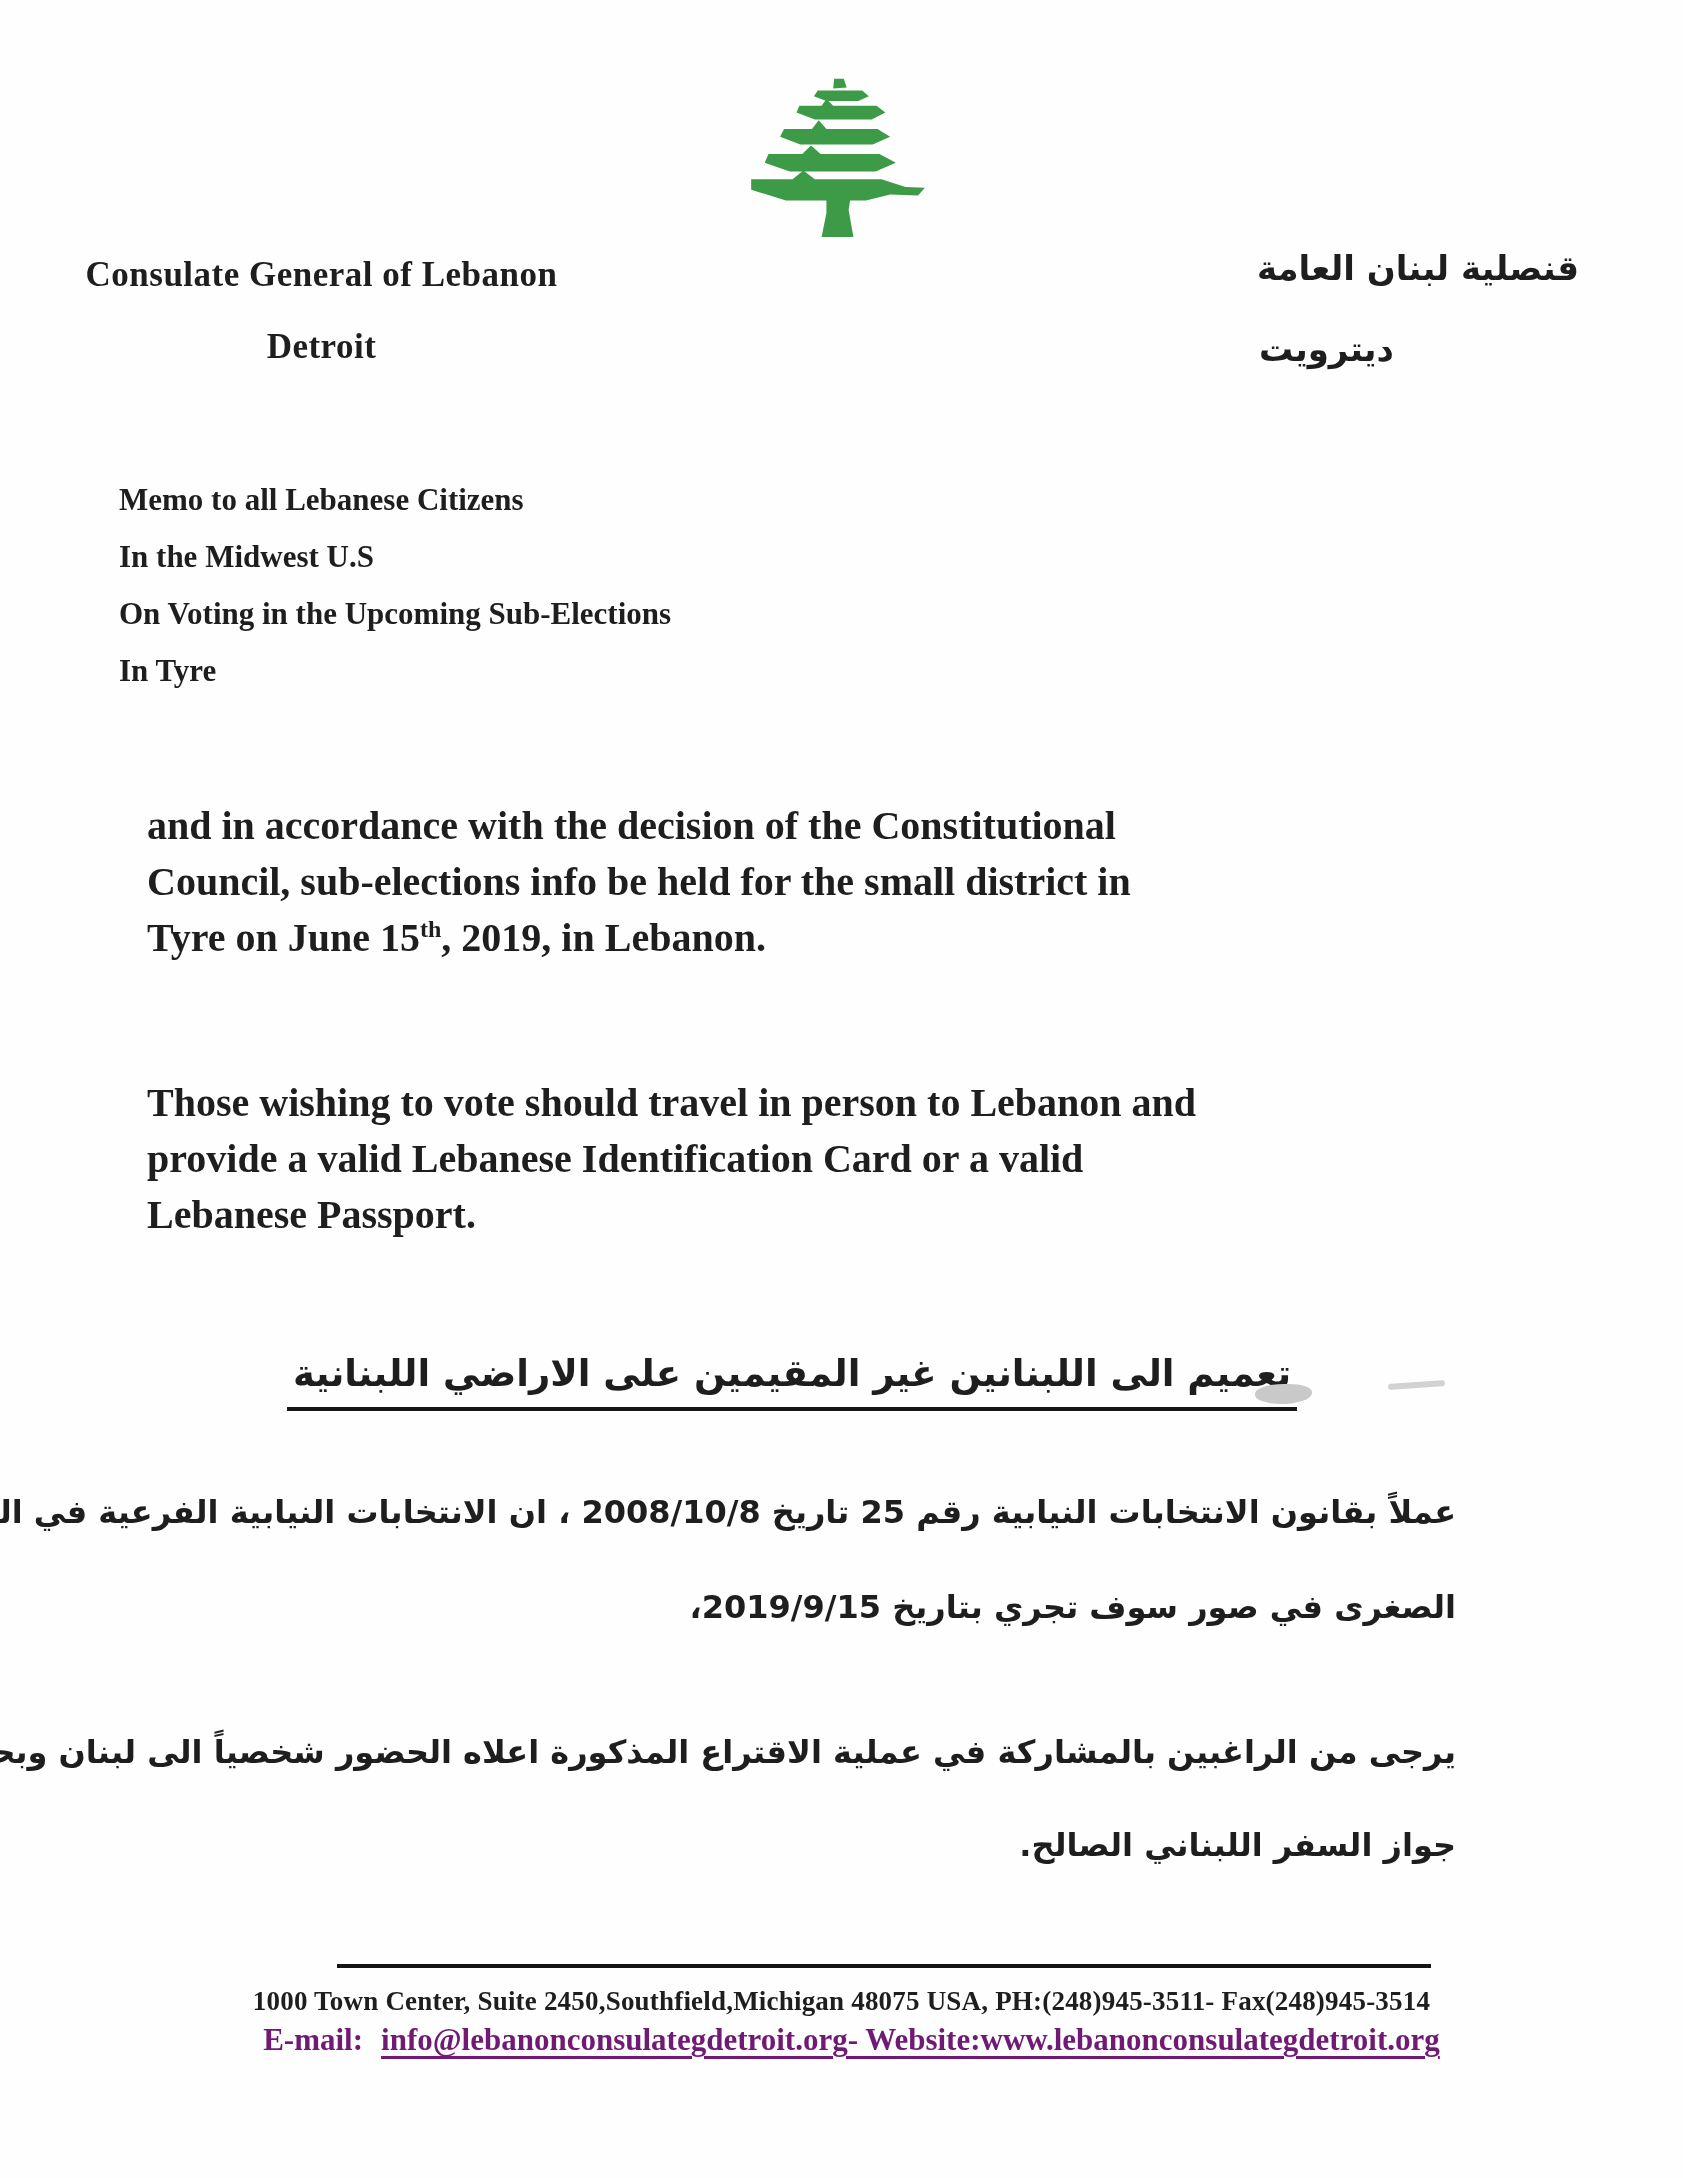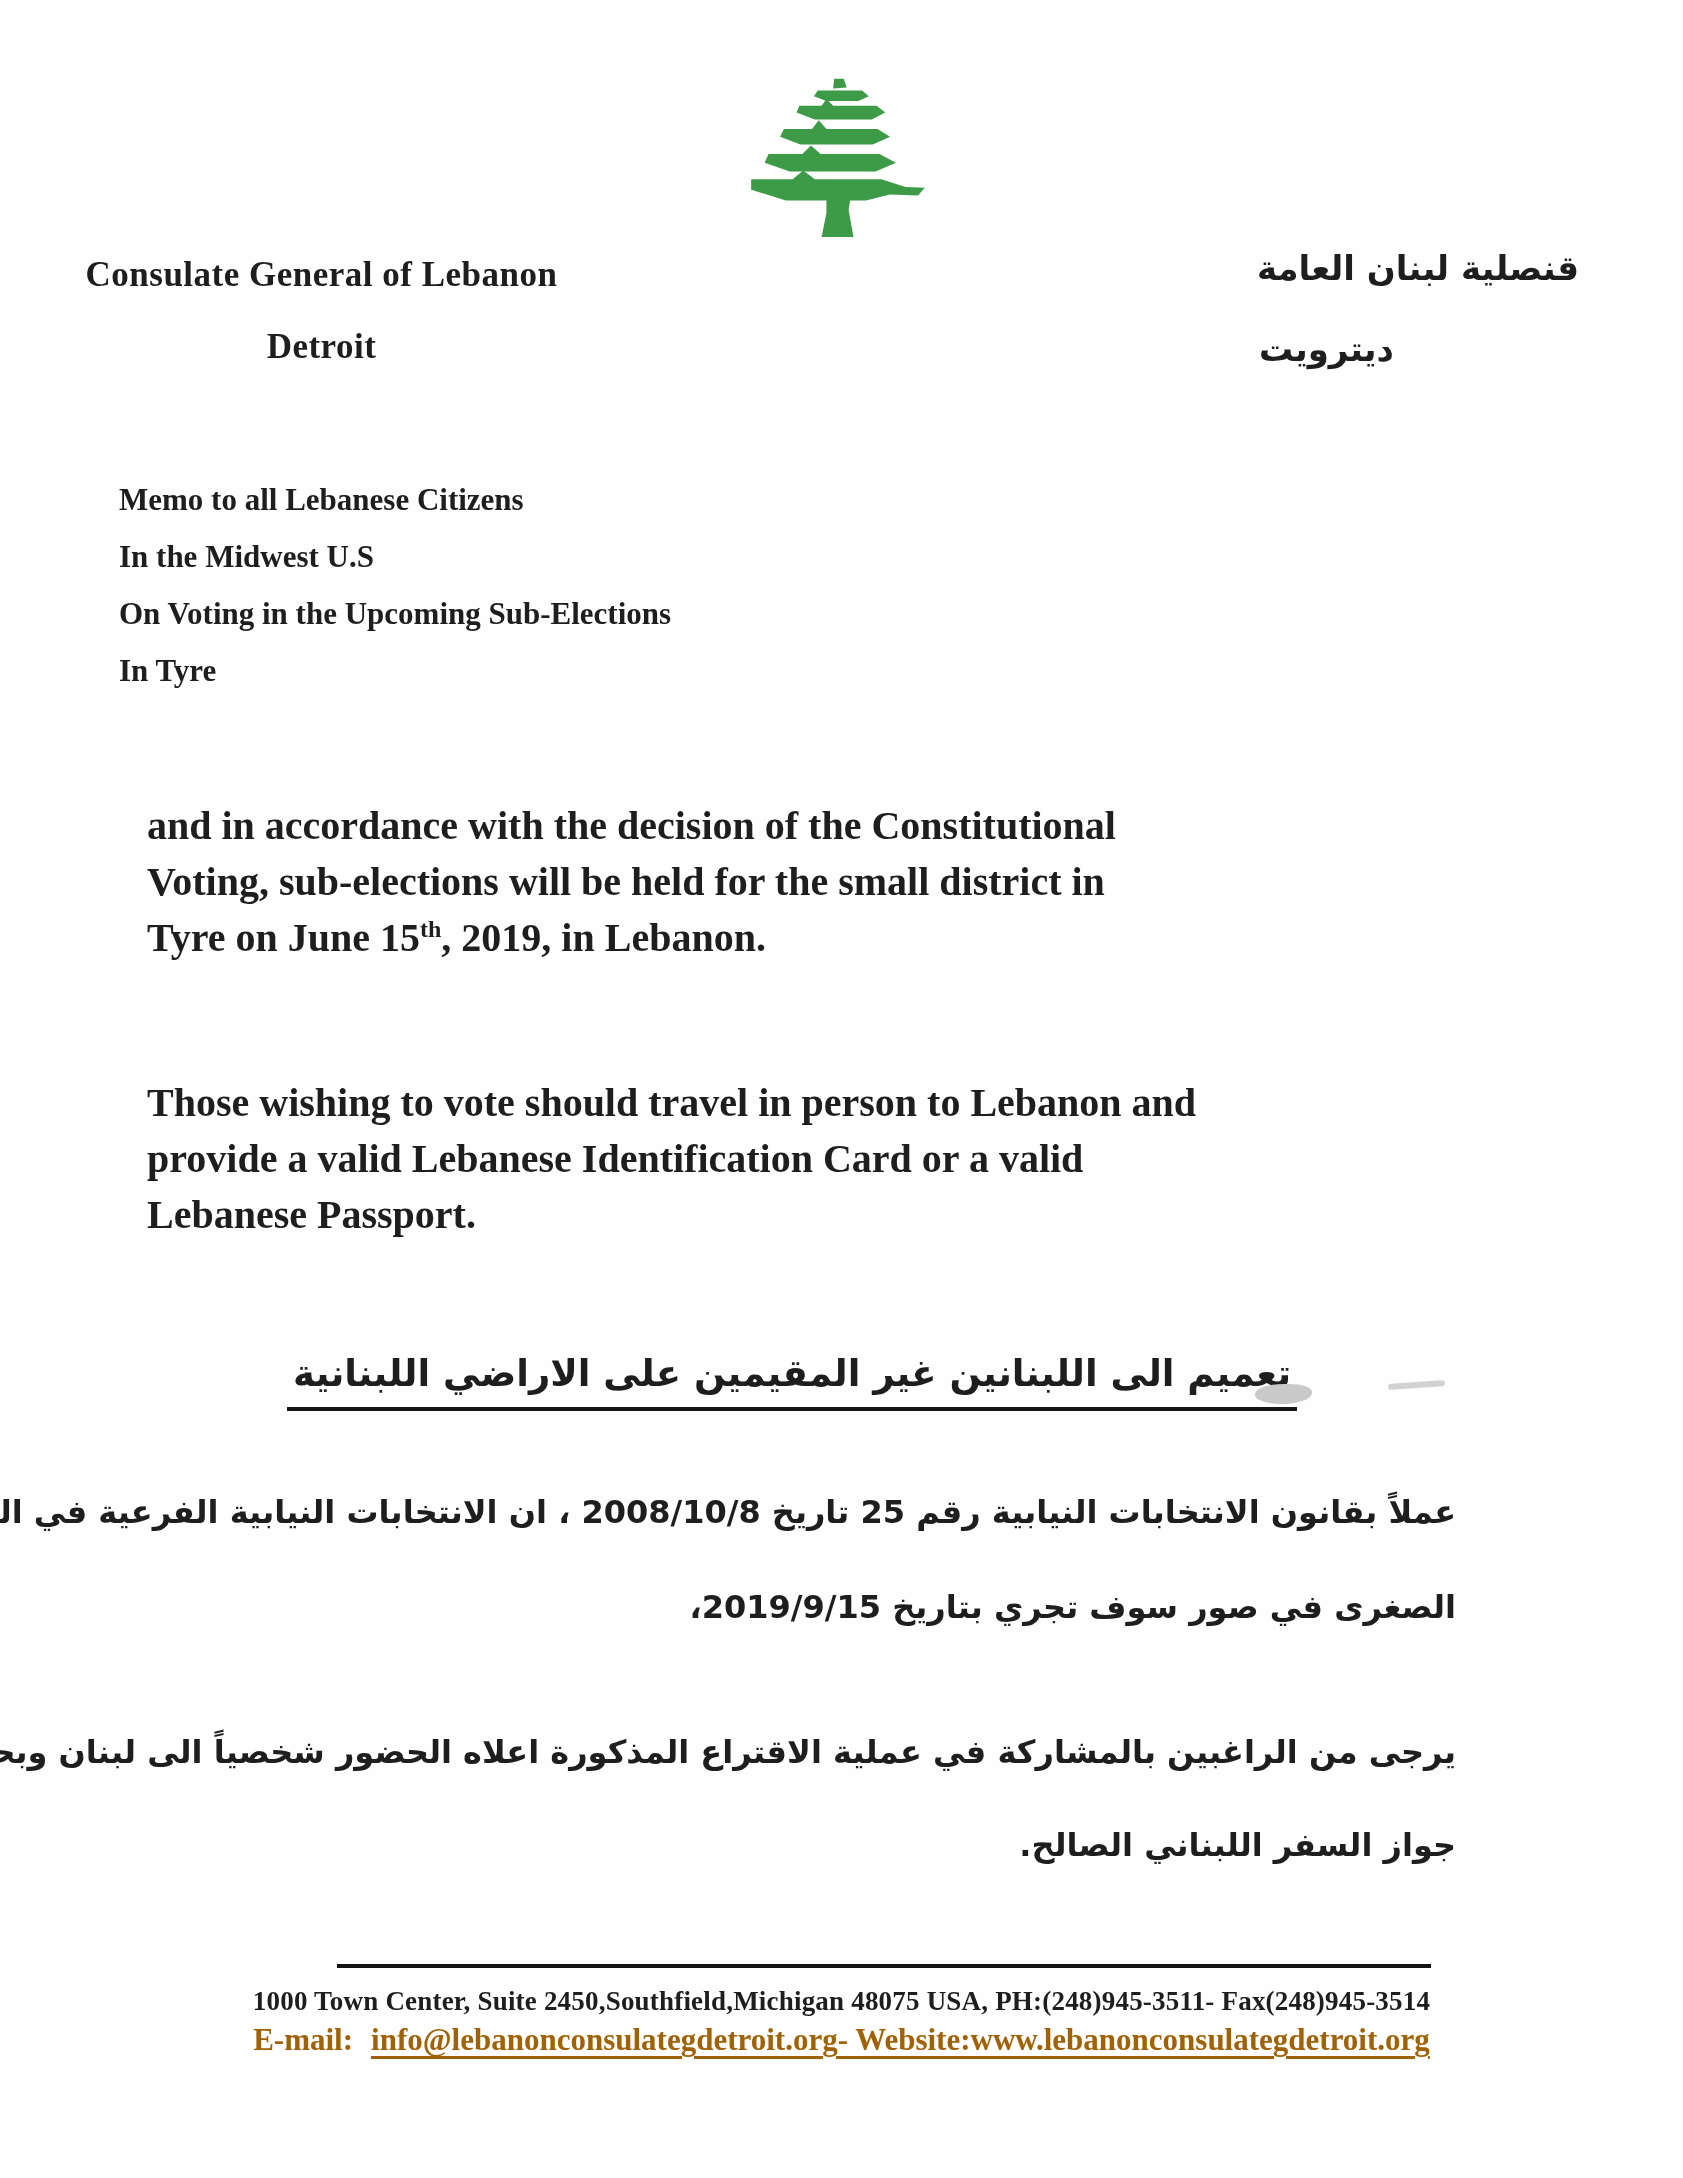--- a/index.html
+++ b/index.html
@@ -71,21 +71,21 @@
 
   <div class="abs title-block" style="left:119px;top:471px;width:1346px;">
     <div>Memo to all Lebanese Citizens</div>
     <div>In the Midwest U.S</div>
     <div>On Voting in the Upcoming Sub-Elections</div>
     <div>In Tyre</div>
   </div>
 
   <div class="abs para" style="left:147px;top:798px;width:1366px;">
     <div class="line">and in accordance with the decision of the Constitutional</div>
-    <div class="line">Voting, sub-elections will be held for the small district in</div>
+    <div class="line">Council, sub-elections info be held for the small district in</div>
     <div class="line"><span>Tyre on June 15</span><sup>th</sup><span>, 2019, in Lebanon.</span></div>
   </div>
 
   <div class="abs para" style="left:147px;top:1075px;width:1366px;">
     <div class="line">Those wishing to vote should travel in person to Lebanon and</div>
     <div class="line">provide a valid Lebanese Identification Card or a valid</div>
     <div class="line">Lebanese Passport.</div>
   </div>
 
   <div class="abs ar ar-heading-wrap" style="left:119px;top:1352px;width:1346px;">
@@ -98,18 +98,18 @@
   <div class="abs ar ar-line" dir="rtl" style="left:149px;top:1493px;width:1307px;">عملاً بقانون الانتخابات النيابية رقم 25 تاريخ 2008/10/8 ، ان الانتخابات النيابية الفرعية في الدائرة</div>
   <div class="abs ar ar-line" dir="rtl" style="left:149px;top:1588px;width:1307px;">الصغرى في صور سوف تجري بتاريخ 2019/9/15،</div>
 
   <div class="abs ar ar-line" dir="rtl" style="left:149px;top:1733px;width:1307px;">يرجى من الراغبين بالمشاركة في عملية الاقتراع المذكورة اعلاه الحضور شخصياً الى لبنان وبحوزتهم بطاقة الهوية او</div>
   <div class="abs ar ar-line" dir="rtl" style="left:149px;top:1826px;width:1307px;">جواز السفر اللبناني الصالح.</div>
 
   <div class="abs footer-rule" style="left:337px;top:1964px;width:1094px;height:4px;"></div>
 
   <div class="abs footer-address" style="left:109px;top:1986px;width:1465px;">1000 Town Center, Suite 2450,Southfield,Michigan 48075 USA, PH:(248)945-3511- Fax(248)945-3514</div>
 
-  <div class="abs footer-email" style="left:109px;top:2022px;width:1465px;color:#a16207;">
+  <div class="abs footer-email" style="left:119px;top:2022px;width:1465px;color:#701a75;">
     <span class="lbl">E-mail:</span><span class="lnk">info@lebanonconsulategdetroit.org- Website:www.lebanonconsulategdetroit.org</span>
   </div>
 
 </div>
 
 
 </body></html>

